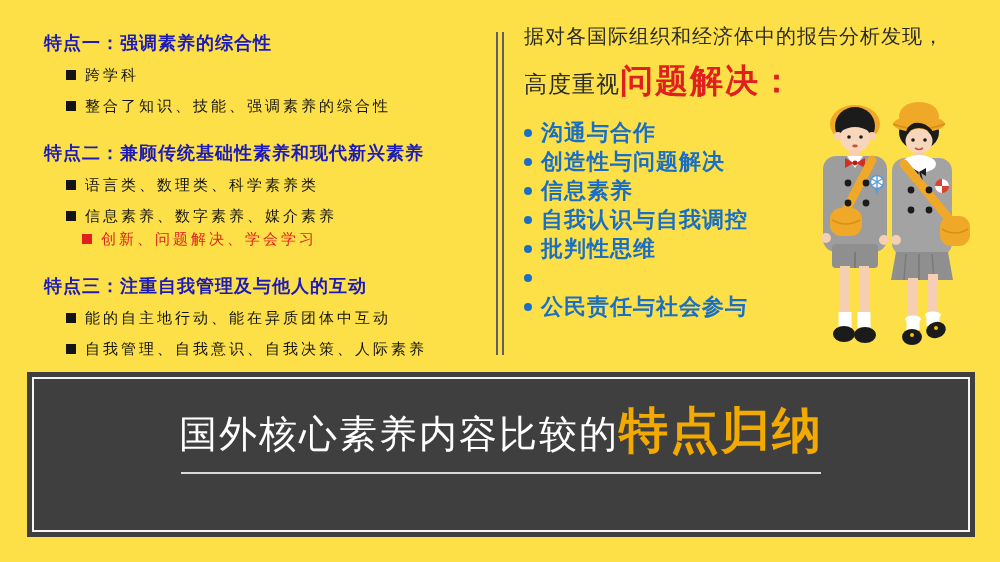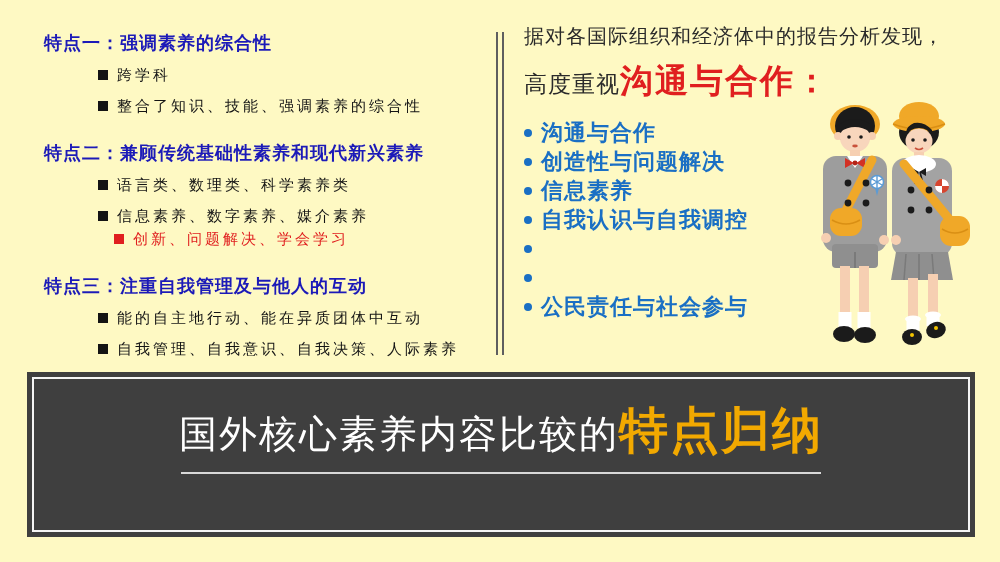--- a/index.html
+++ b/index.html
@@ -1,32 +1,32 @@
 <!DOCTYPE html>
 <html><head>
 <meta charset="utf-8">
 <style>
   * { margin:0; padding:0; box-sizing:border-box; }
   html,body { background:#ffffff; }
   .slide {
     position:relative; width:1000px; height:562px;
-    background:#fef9c3; overflow:hidden;
+    background:#fde047; overflow:hidden;
     font-family:"Liberation Sans", sans-serif;
   }
 
   
   .left-panel { position:absolute; left:44px; top:26px; width:450px; }
   .feature-heading {
     color:#1c1ab8; font-size:18px; font-weight:bold;
     letter-spacing:1px; line-height:22px; margin-top:26px;
     font-family:"Liberation Sans", sans-serif;
   }
   .feature-heading:first-child { margin-top:6px; }
   .bullet-row {
-    margin-left:54px; margin-top:11px; display:flex; align-items:center;
+    margin-left:22px; margin-top:11px; display:flex; align-items:center;
     font-family:"Liberation Serif", serif;
     font-size:15px; letter-spacing:3px; color:#141414; line-height:20px;
   }
   .bullet-row .sq {
     width:10px; height:10px; background:#141414; flex:0 0 auto;
     margin-right:9px;
   }
   .bullet-row.red { color:#e01f1f; margin-top:3px;padding-left:16px; }
   .bullet-row.red .sq { background:#e01f1f; }
 
@@ -129,41 +129,42 @@
       <span class="sq"></span>
       <span>主动性与自我导向、交流沟通与合作</span>
     </div>
   </div>
 
   <div class="divider"></div>
 
   <div class="right-panel">
     <div class="intro-line">据对各国际组织和经济体中的报告分析发现，</div>
     <div class="lead-line">
-      <span class="lead">高度重视</span><span class="lead-hl">沟通与合作：</span>
+      <span class="lead">高度重视</span><span class="lead-hl">问题解决：</span>
     </div>
     <div class="competency-list">
       <div class="competency-item">
         <span class="dot"></span>
         <span>沟通与合作</span>
       </div>
       <div class="competency-item">
         <span class="dot"></span>
         <span>创造性与问题解决</span>
       </div>
       <div class="competency-item">
         <span class="dot"></span>
         <span>信息素养</span>
       </div>
       <div class="competency-item">
         <span class="dot"></span>
         <span>自我认识与自我调控</span>
       </div>
       <div class="competency-item">
         <span class="dot"></span>
+        <span>批判性思维</span>
       </div>
       <div class="competency-item">
         <span class="dot"></span>
       </div>
       <div class="competency-item">
         <span class="dot"></span>
         <span>公民责任与社会参与</span>
       </div>
     </div>
   </div>

